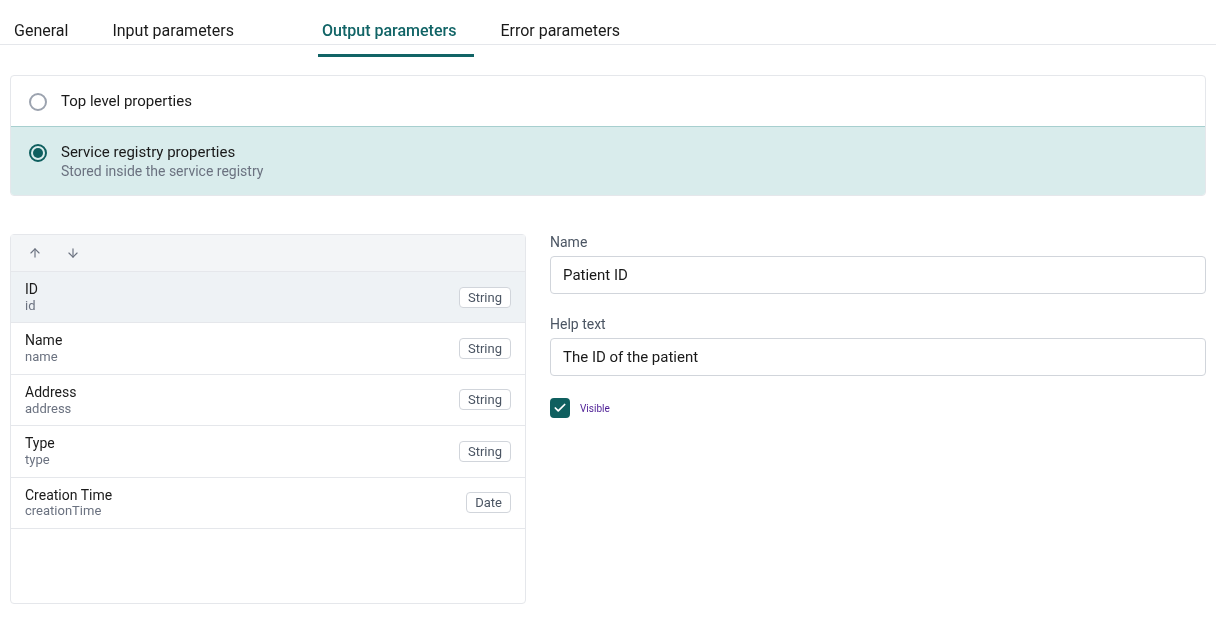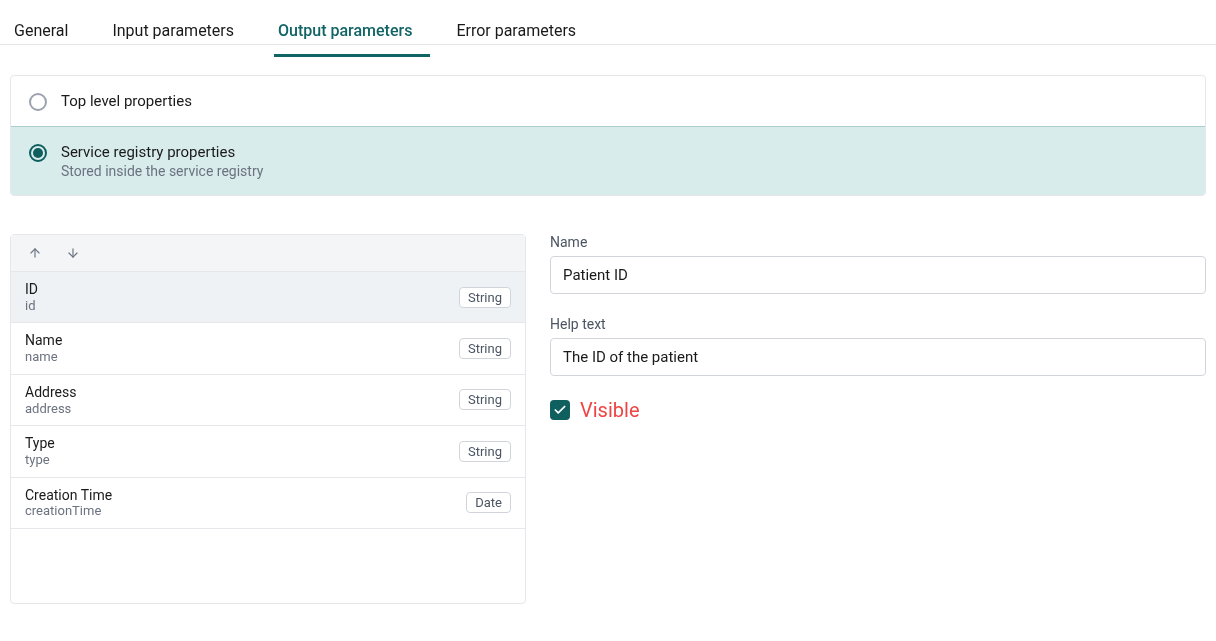--- a/index.html
+++ b/index.html
@@ -25,20 +25,21 @@
     color: #1a1a1a;
     cursor: pointer;
     border-bottom: 3px solid transparent;
     position: relative;
     top: 13px;
   }
   .tab.active {
     color: #116466;
     border-bottom: 3px solid #116466;
     font-weight: 500;
+    margin-left: 44px;
   }
   .content {
     padding: 10px;
   }
   .radio-group {
     border: 1px solid #e5e7eb;
     border-radius: 4px;
     margin-top: 20px;
     overflow: hidden;
   }
@@ -153,21 +154,21 @@
   }
   .checkbox {
     width: 20px; height: 20px;
     border: 2px solid #0f5f5f;
     background: #0f5f5f;
     border-radius: 4px;
     display: flex; align-items: center; justify-content: center;
     flex-shrink: 0;
   }
   .checkbox svg { stroke: #fff; }
-  .checkbox-label { font-size: 20px; color: #ef4444; }
+  .checkbox-label { font-size: 10px; color: #4c1d95; }
 </style>
 </head>
 <body>
 
 <div class="tabs">
   <div class="tab">General</div>
   <div class="tab">Input parameters</div>
   <div class="tab active">Output parameters</div>
   <div class="tab">Error parameters</div>
 </div>

